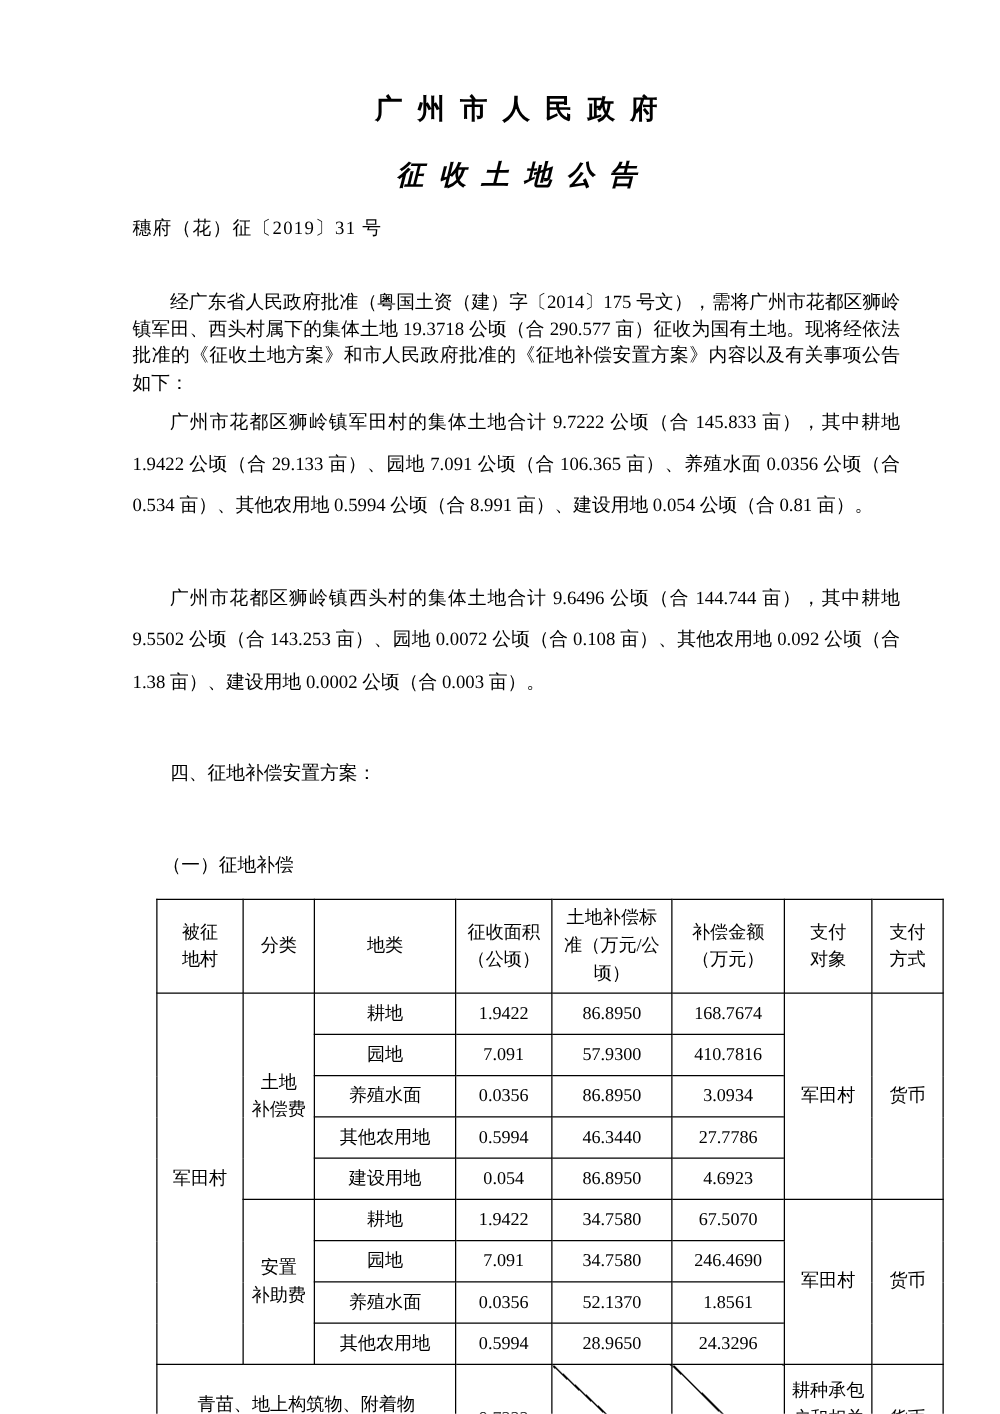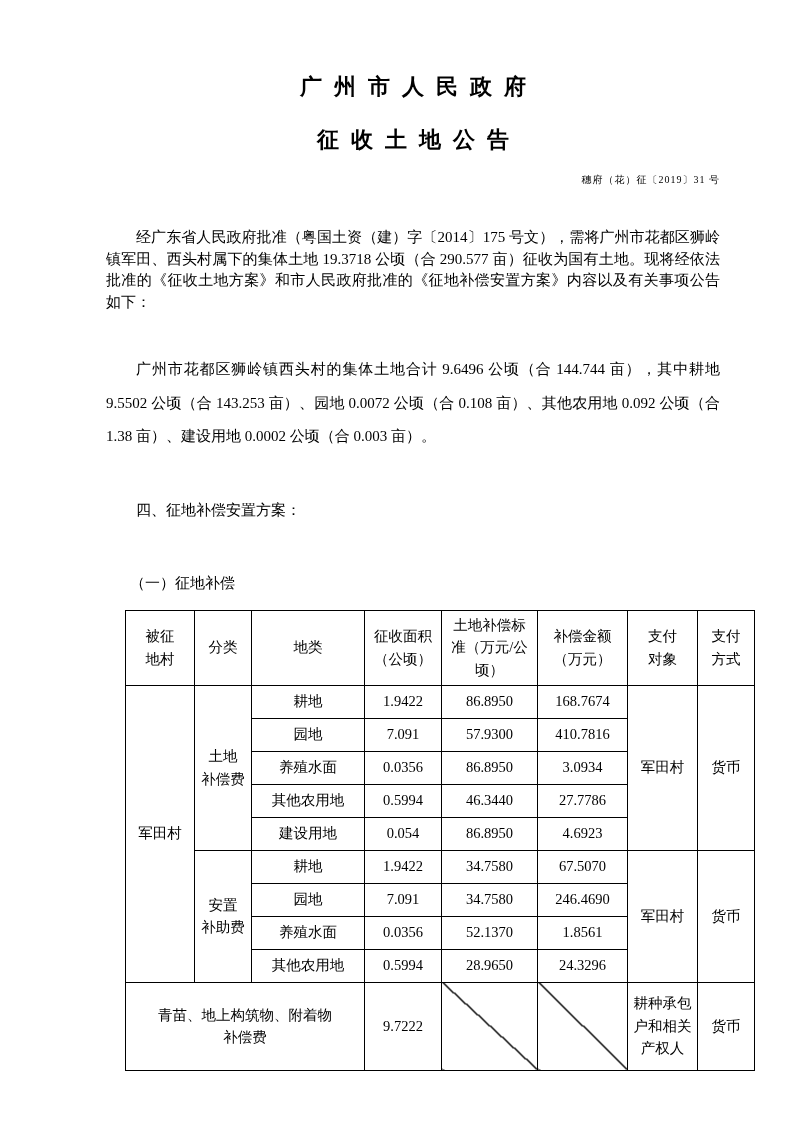--- a/index.html
+++ b/index.html
@@ -8,22 +8,22 @@
     width: 800px; height: 1131px;
     font-family: "Liberation Serif", "DejaVu Serif", serif;
     color: #000; overflow: hidden;
   }
   .page { padding: 72px 80px 0 106px; }
 
   .title {
     text-align: center; font-size: 22px; font-weight: bold;
     letter-spacing: 12px; text-indent: 12px; margin-bottom: 23px;
   }
-  .title2 { margin-bottom: 18px; }
-  .docnum { text-align: right; font-size: 10px; letter-spacing: 1px; margin-bottom: 15px; }
+  .title2 { margin-bottom: 18px; font-style: italic; }
+  .docnum { text-align: left; font-size: 15px; letter-spacing: 1px; margin-bottom: 15px; }
 
   p { font-size: 15px; text-align: justify; margin-top: 40px; }
   .tight  { line-height: 21.5px; }
   .item   { line-height: 22.5px; }
   .loose  { line-height: 33.5px; }
   .indent  { text-indent: 2em; }
   .indent15{ text-indent: 1.6em; }
   .gap-top { margin-top: 4px; }
 
   table.comp {
@@ -49,20 +49,21 @@
 </head>
 <body>
 
 <div class="page">
 
   <h1 class="title">广州市人民政府</h1>
   <h2 class="title title2">征收土地公告</h2>
   <div class="docnum">穗府（花）征〔2019〕31 号</div>
 
   <p class="tight indent">经广东省人民政府批准（粤国土资（建）字〔2014〕175 号文），需将广州市花都区狮岭镇军田、西头村属下的集体土地 19.3718 公顷（合 290.577 亩）征收为国有土地。现将经依法批准的《征收土地方案》和市人民政府批准的《征地补偿安置方案》内容以及有关事项公告如下：</p>
+  <p class="loose indent gap-top">广州市花都区狮岭镇军田村的集体土地合计 9.7222 公顷（合 145.833 亩），其中耕地 1.9422 公顷（合 29.133 亩）、园地 7.091 公顷（合 106.365 亩）、养殖水面 0.0356 公顷（合 0.534 亩）、其他农用地 0.5994 公顷（合 8.991 亩）、建设用地 0.054 公顷（合 0.81 亩）。</p>
   <p class="loose indent">广州市花都区狮岭镇西头村的集体土地合计 9.6496 公顷（合 144.744 亩），其中耕地 9.5502 公顷（合 143.253 亩）、园地 0.0072 公顷（合 0.108 亩）、其他农用地 0.092 公顷（合 1.38 亩）、建设用地 0.0002 公顷（合 0.003 亩）。</p>
   <p class="loose indent">四、征地补偿安置方案：</p>
   <p class="loose indent15">（一）征地补偿</p>
 
   <table class="comp">
     <colgroup>
       <col style="width:69px">
         <col style="width:57px">
         <col style="width:113px">
         <col style="width:77px">

